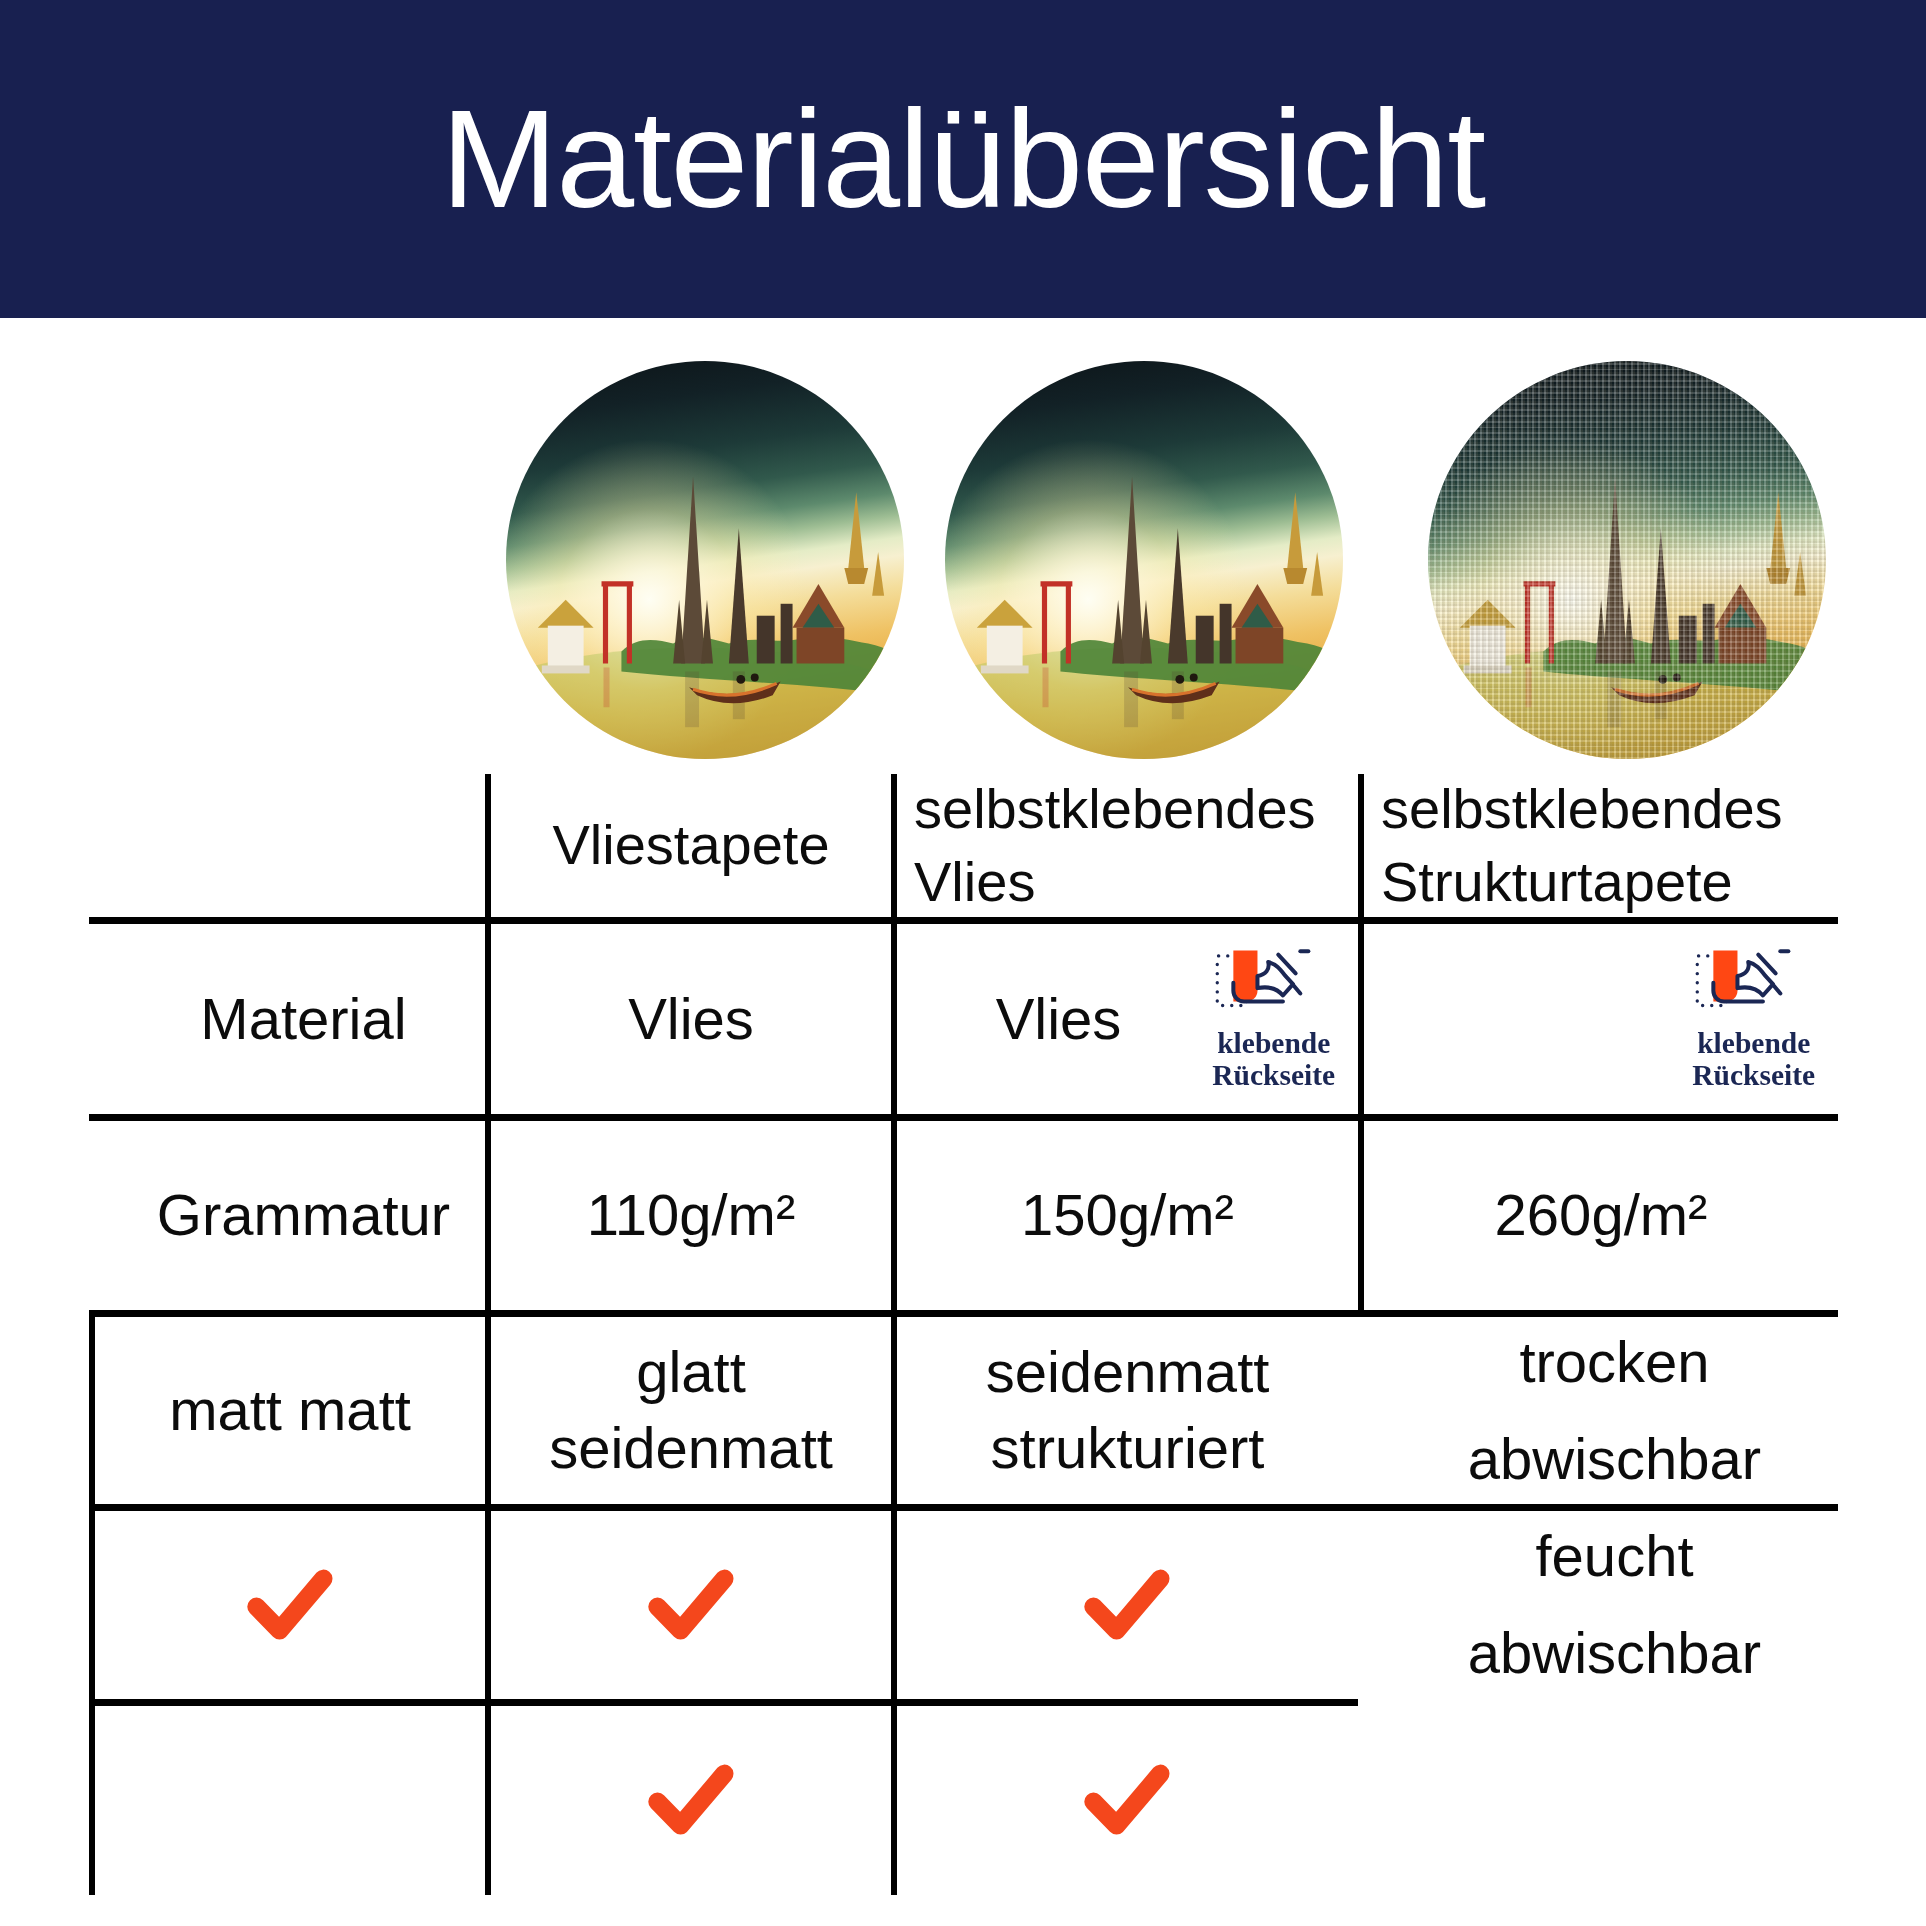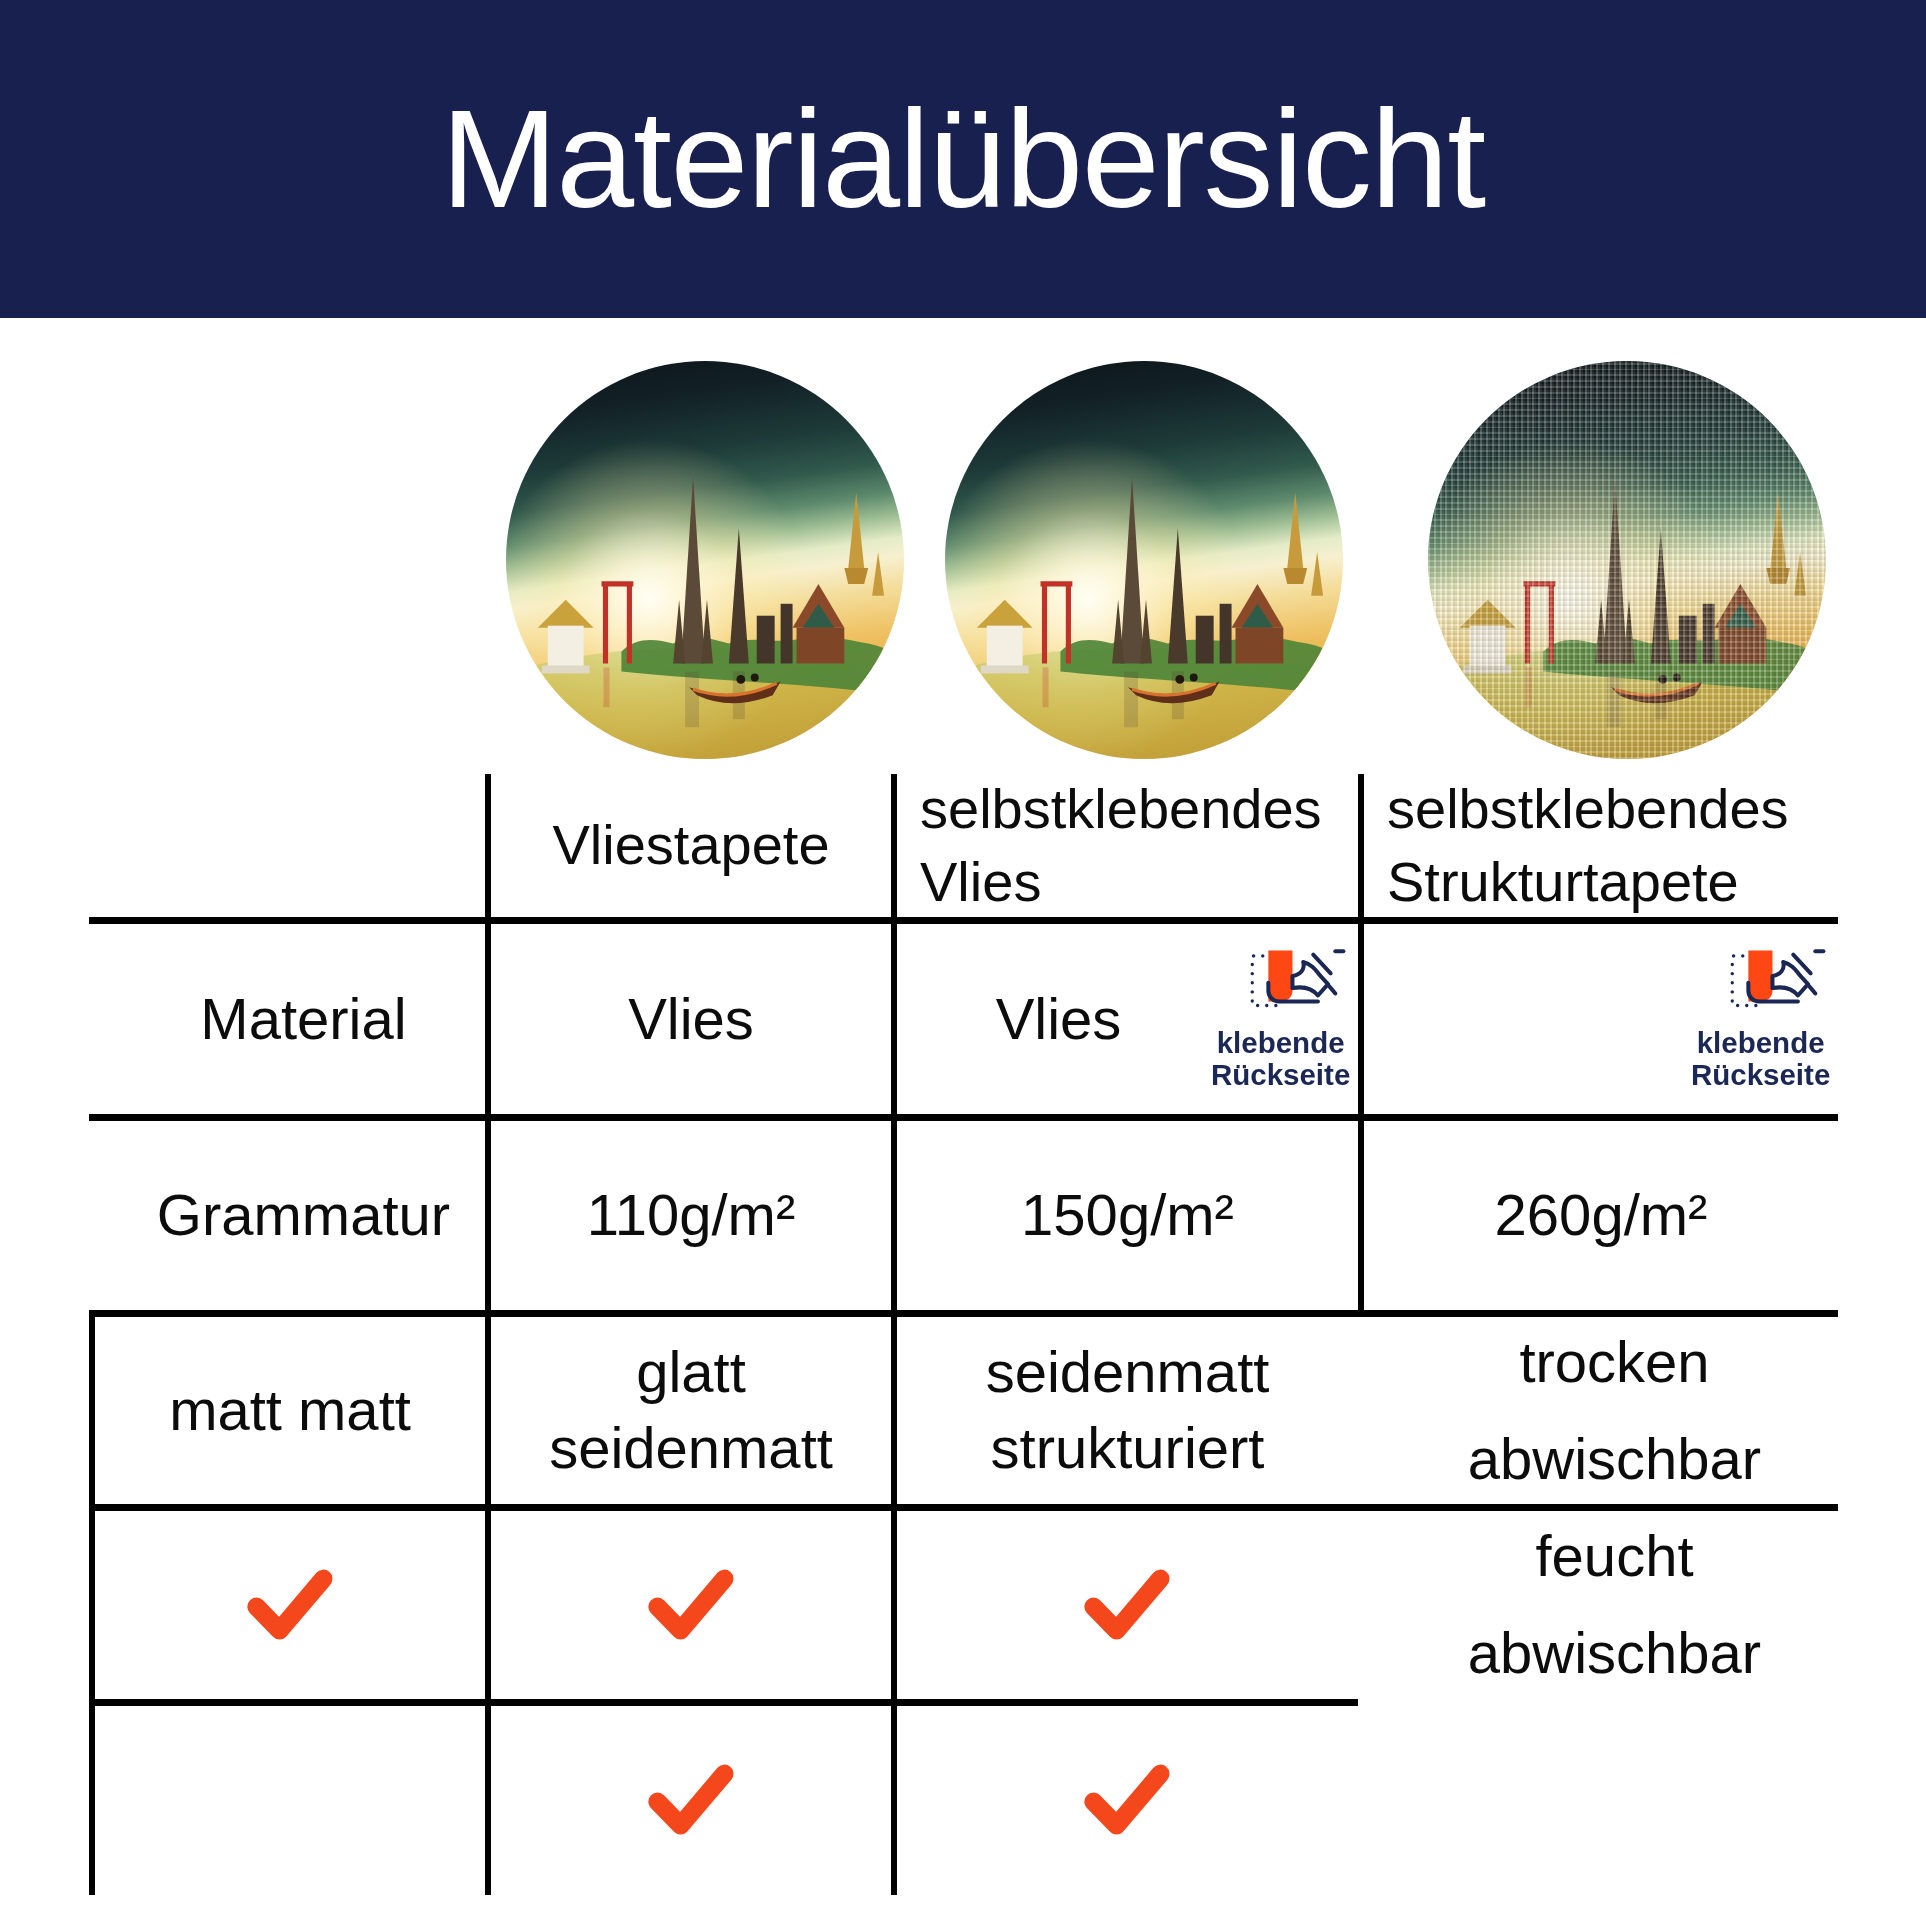--- a/index.html
+++ b/index.html
@@ -70,32 +70,33 @@
     display: grid;
     grid-template-columns: 396px 406px 467px 480px;
     grid-template-rows: 143px 197px 196px 194px 195px 196px;
     color: #0c0c0c;
     font-size: 58px;
   }
   .cell { display: flex; flex-direction: column; justify-content: center; align-items: center; position: relative; gap: 11.6px; text-align: center; line-height: 1.12; }
   .cell.vline { border-left: 6.4px solid var(--line, #000); }
   .cell.hline { border-top: 7.7px solid var(--line, #000); }
   .cell.head { font-size: 56px; gap: 10.3px; text-align: right; }
-  .cell.head.left { align-items: flex-start; text-align: left; padding-left: 23px; }
+  .cell.head.left { align-items: flex-start; text-align: left; padding-left: 17px; }
   .cell.label { align-items: center; text-align: left; padding-left: 33px; }
   .cell.label.two { gap: 32px; }
   .has-badge .vtext { width: 100%; padding-right: 138px; }
 
   .badge {
     position: absolute;
     right: 7.7px; top: 50%;
     transform: translateY(-50%);
     width: 138px;
-    display: flex; flex-direction: column; align-items: flex-end;
+    display: flex; flex-direction: column; align-items: flex-start;
     gap: 13px;
+    font-family: Liberation Serif, serif;
   }
   .badge-icon { width: 103px; height: 67px; }
   .badge-text {
     font-size: 29.5px; font-weight: bold;
     color: var(--badge-navy, #1B2754);
     line-height: 1.1; text-align: center;
   }
 
   .check { width: 87px; height: 73px; }
 </style>

